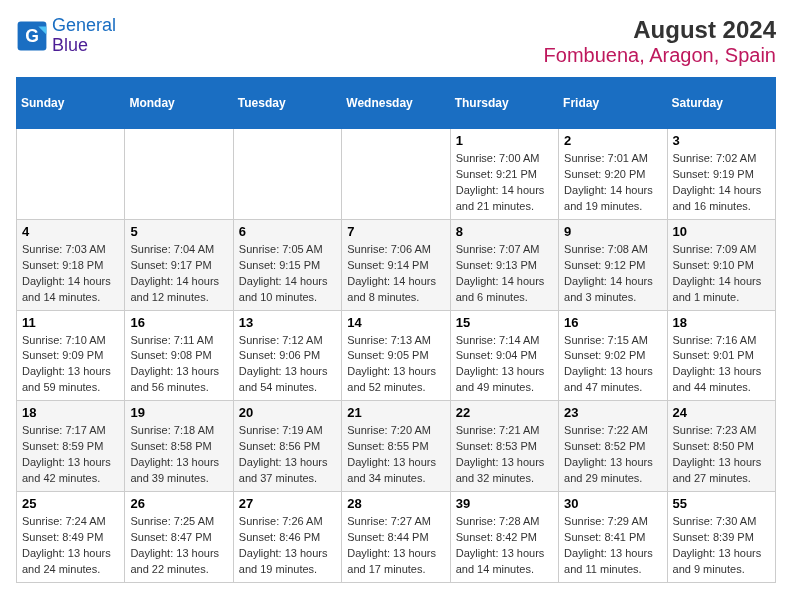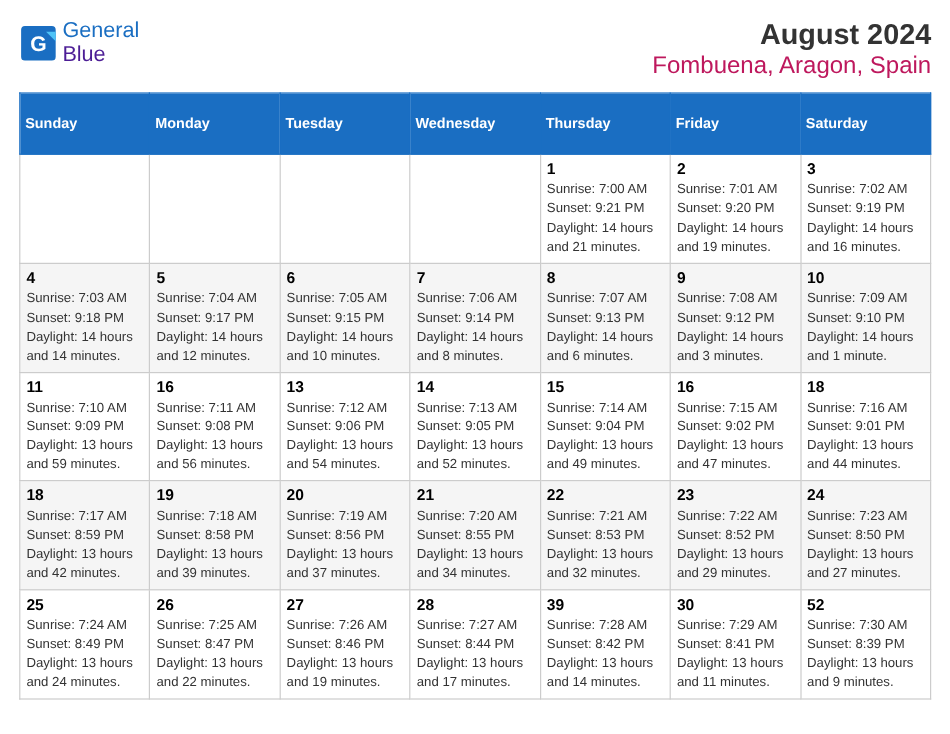--- a/index.html
+++ b/index.html
@@ -254,18 +254,18 @@
         </td>
         <td>
           <span class="day-num">39</span>
           <div class="day-info">Sunrise: 7:28 AM<br>Sunset: 8:42 PM<br>Daylight: 13 hours<br>and 14 minutes.</div>
         </td>
         <td>
           <span class="day-num">30</span>
           <div class="day-info">Sunrise: 7:29 AM<br>Sunset: 8:41 PM<br>Daylight: 13 hours<br>and 11 minutes.</div>
         </td>
         <td>
-          <span class="day-num">52</span>
+          <span class="day-num">55</span>
           <div class="day-info">Sunrise: 7:30 AM<br>Sunset: 8:39 PM<br>Daylight: 13 hours<br>and 9 minutes.</div>
         </td>
       </tr>
     </tbody>
 </table>
 
 </body></html>

